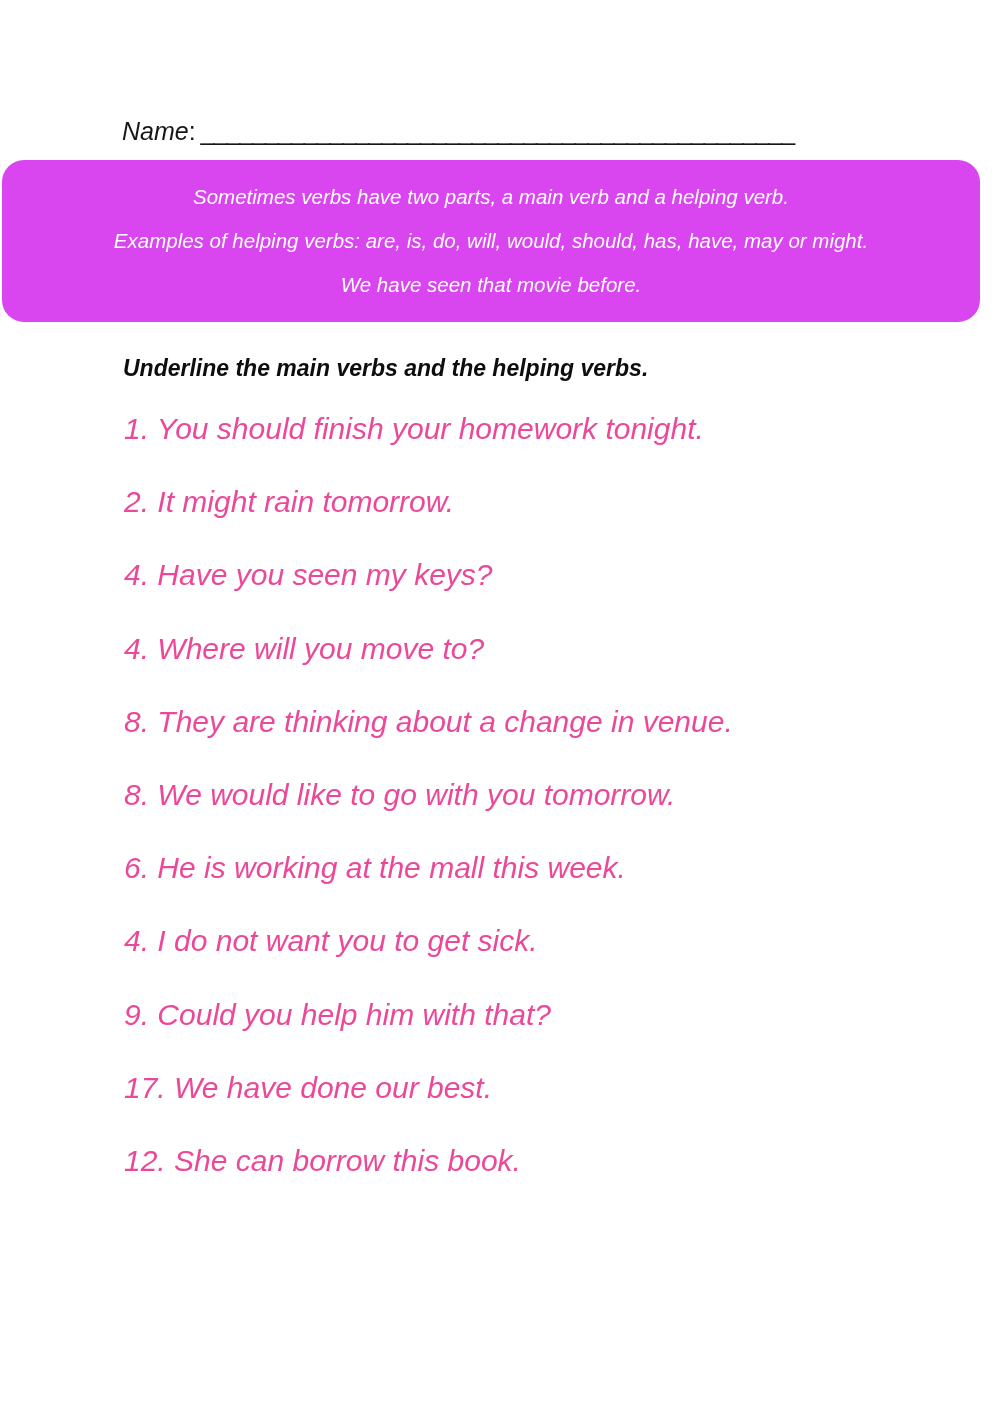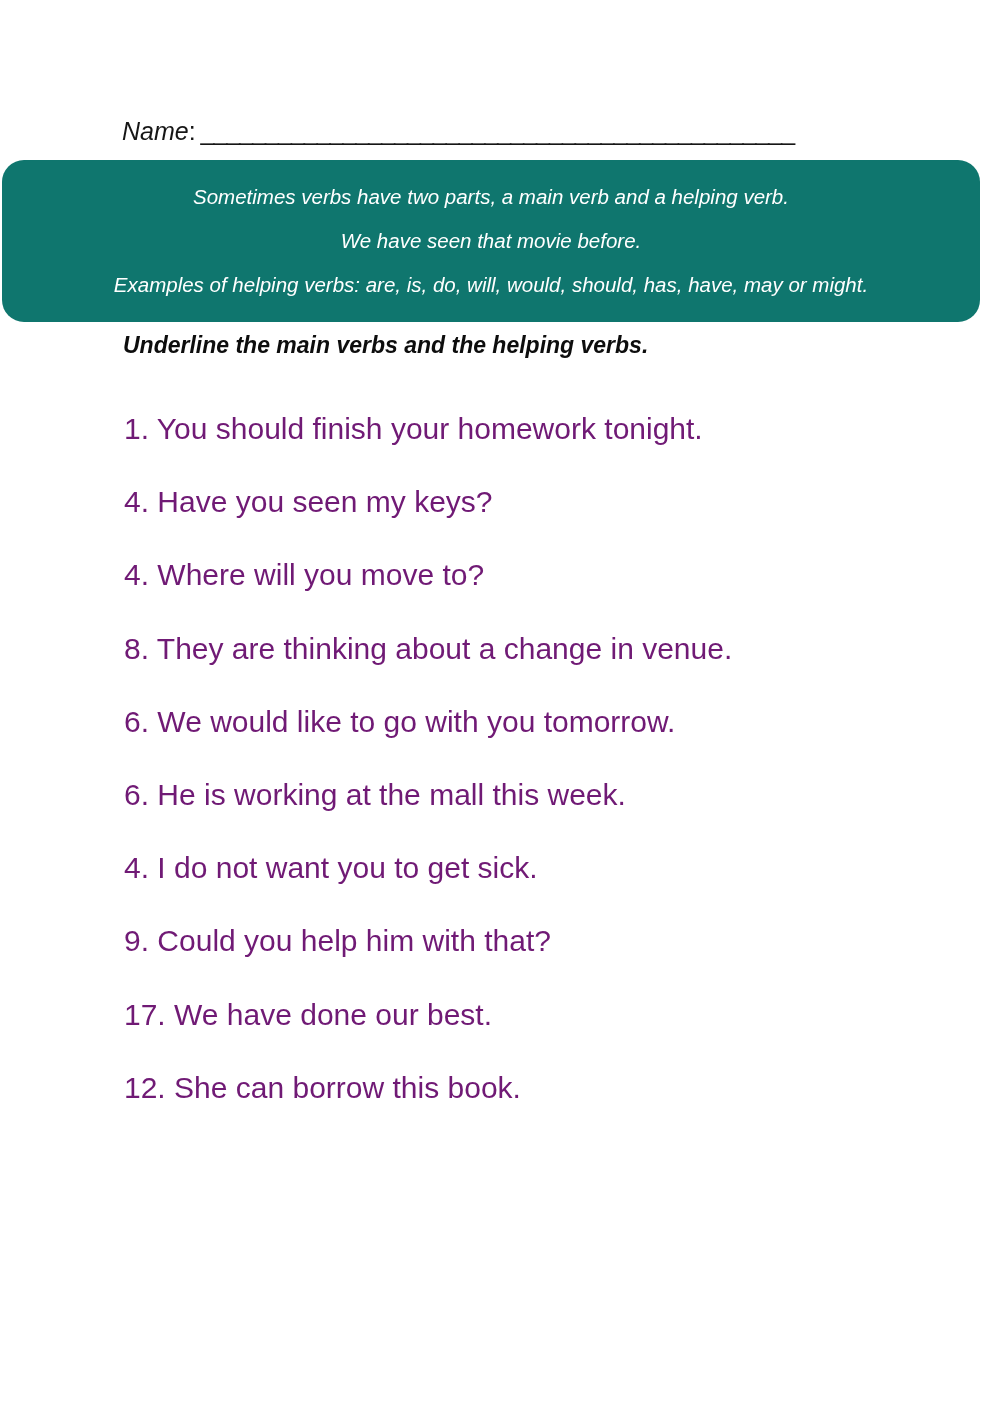--- a/index.html
+++ b/index.html
@@ -43,21 +43,21 @@
     letter-spacing: -1px;
   }
 
   
   .banner {
     position: absolute;
     left: 2px;
     top: 160px;
     width: 978px;
     height: 162px;
-    background: #0f766e;
+    background: #d946ef;
     border-radius: 22px;
     box-sizing: border-box;
     display: flex;
     flex-direction: column;
     align-items: center;
     justify-content: center;
     padding: 6px 18px;
   }
   .banner p {
     margin: 0;
@@ -66,64 +66,66 @@
     font-style: italic;
     line-height: 44px;
     text-align: center;
     white-space: nowrap;
   }
 
   
   .directions {
     position: absolute;
     left: 123px;
-    top: 332px;
+    top: 355px;
     font-size: 23px;
     font-weight: bold;
     font-style: italic;
     color: #0d0d0d;
   }
 
   
   .items {
     position: absolute;
     left: 124px;
     top: 392px;
     width: 830px;
   }
   .item {
     font-size: 30px;
-    color: #701a75;
+    font-style: italic;
+    color: #ec4899;
     line-height: 73.2px;
     white-space: nowrap;
   }
 </style>
 </head>
 <body>
 
 <div class="page">
 
   <div class="name-row">
     <span class="name-label">Name</span><span class="name-rule">: ______________________________________________</span>
   </div>
 
   <div class="banner">
     <p>Sometimes verbs have two parts, a main verb and a helping verb.</p>
+    <p>Examples of helping verbs: are, is, do, will, would, should, has, have, may or might.</p>
     <p>We have seen that movie before.</p>
-    <p>Examples of helping verbs: are, is, do, will, would, should, has, have, may or might.</p>
   </div>
 
   <div class="directions">Underline the main verbs and the helping verbs.</div>
 
   <div class="items">
     <div class="item">1. You should finish your homework tonight.</div>
+    <div class="item">2. It might rain tomorrow.</div>
     <div class="item">4. Have you seen my keys?</div>
     <div class="item">4. Where will you move to?</div>
     <div class="item">8. They are thinking about a change in venue.</div>
-    <div class="item">6. We would like to go with you tomorrow.</div>
+    <div class="item">8. We would like to go with you tomorrow.</div>
     <div class="item">6. He is working at the mall this week.</div>
     <div class="item">4. I do not want you to get sick.</div>
     <div class="item"> 9. Could you help him with that?</div>
     <div class="item">17. We have done our best.</div>
     <div class="item">12. She can borrow this book.</div>
   </div>
 
 </div>
 
 </body></html>

